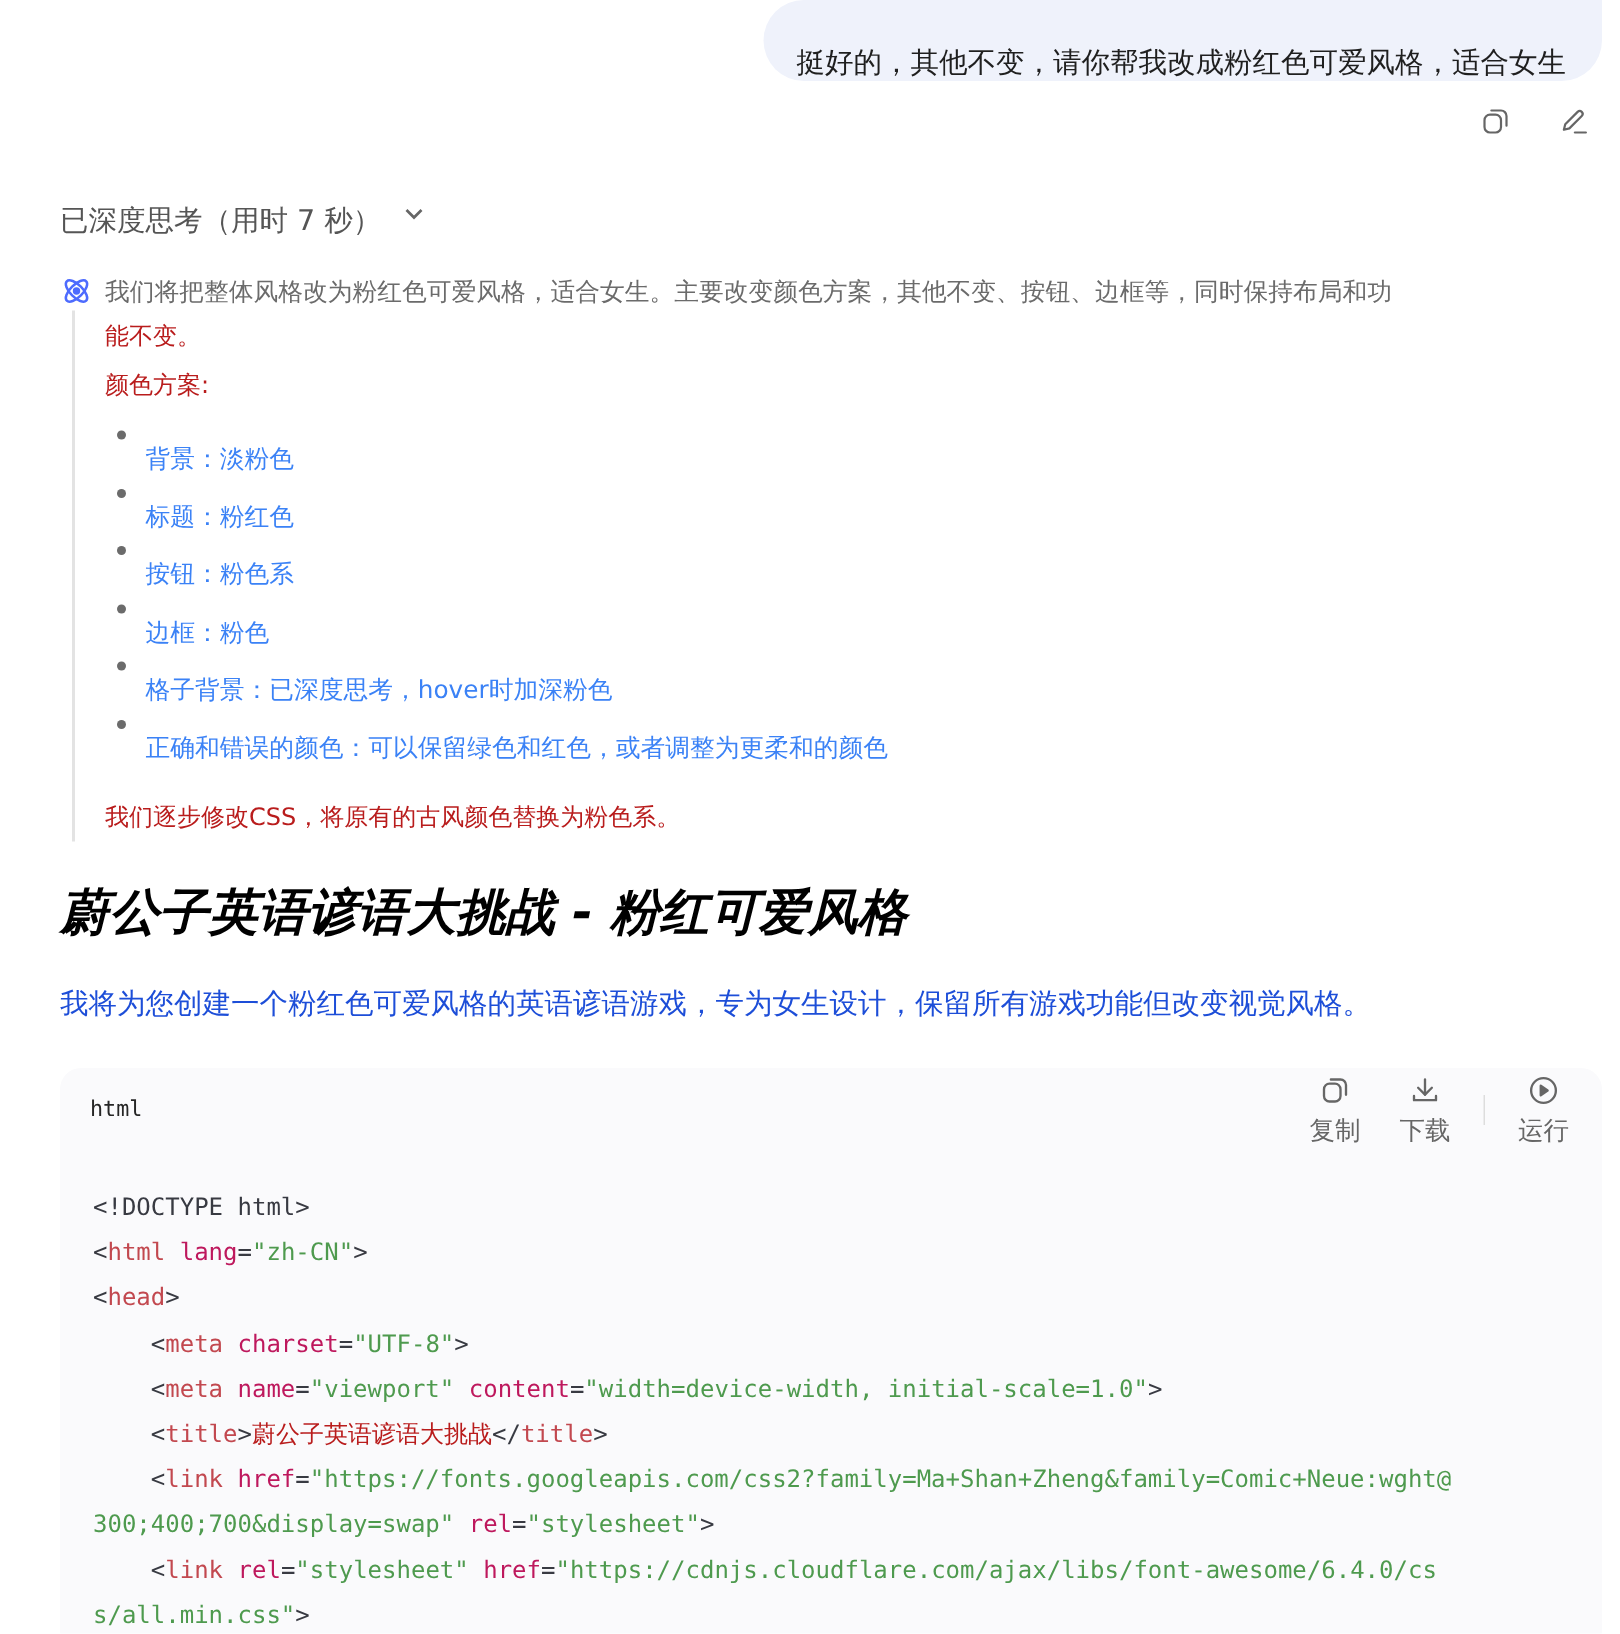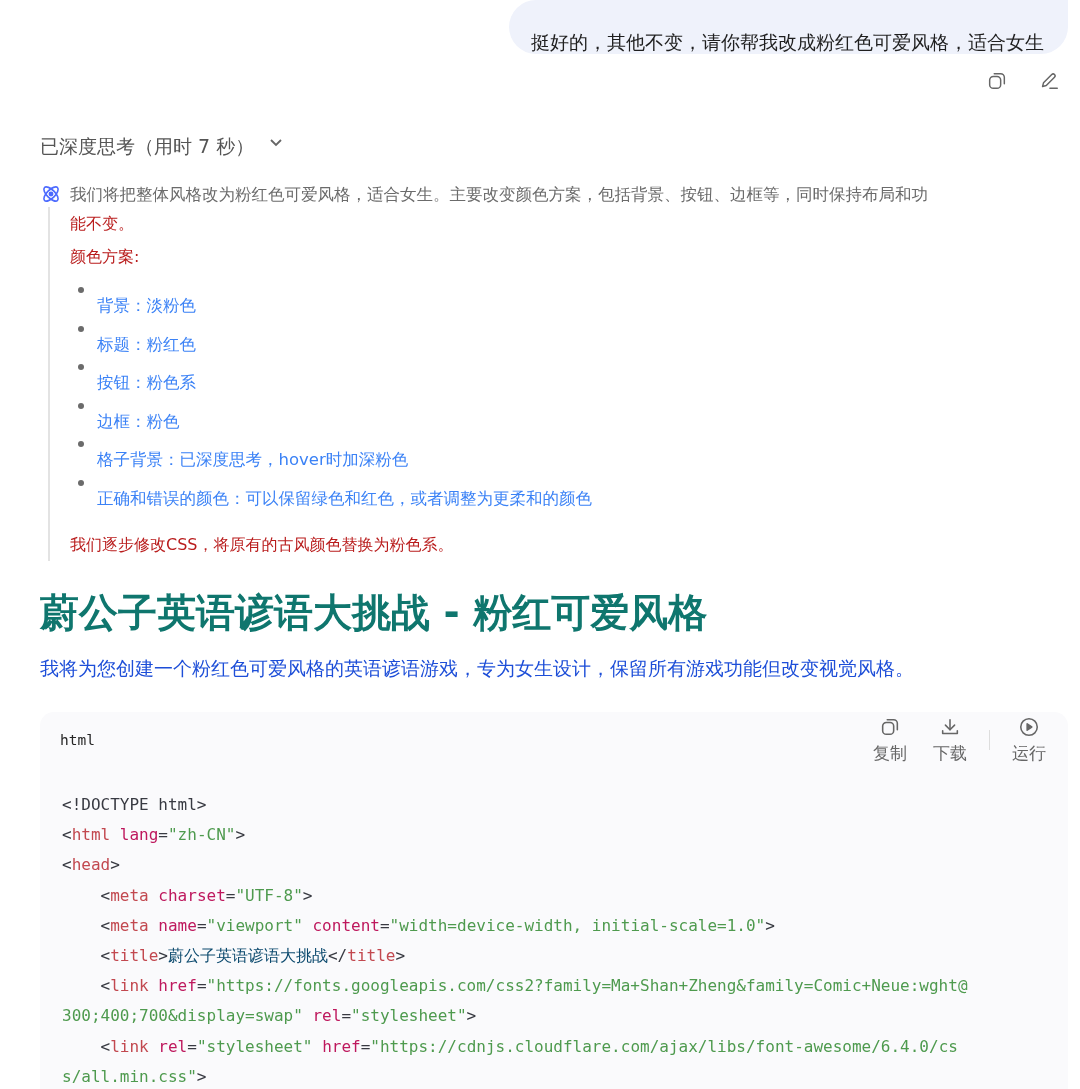--- a/index.html
+++ b/index.html
@@ -28,39 +28,39 @@
   .think-first .brain { width: 22px; height: 22px; margin-top: 3px; margin-right: 8px; flex: none; }
   .think-first .brain svg { width: 22px; height: 22px; }
   .think-text { font-size: 16.5px; color: #6b6b6b; line-height: 30px; }
   .think-quote { border-left: 2px solid #e3e3e3; margin-left: 8px; padding-left: 20px; margin-top: -3px; }
   .think-quote .line { font-size: 16px; color: #b91c1c; line-height: 33px; }
   .think-list { list-style: none; margin: 14px 0 10px 0; }
   .think-list li { font-size: 16.5px; color: #3b82f6; line-height: 38.5px; display: flex; align-items: flex-start; }
   .think-list li .dot { width: 6px; height: 6px; border-radius: 50%; background: #6b6b6b; margin: 0 13px 0 8px; flex: none; }
 
   
-  .answer-title { position: absolute; top: 586px; left: 40px; font-size: 39px; font-weight: bold; color: #0f766e; }
+  .answer-title { position: absolute; top: 586px; left: 40px; font-size: 33px; font-weight: bold; color: #000000; font-style: italic; }
   .answer-intro { position: absolute; top: 656px; left: 40px; font-size: 19px; color: #1d4ed8; }
 
   
   .code-block { position: absolute; top: 712px; left: 40px; width: 1028px; height: 390px; background: #fafafc; border-radius: 14px; }
   .code-header { height: 56px; display: flex; align-items: center; padding: 0 22px 0 20px; justify-content: space-between; }
   .code-lang { font-family: "DejaVu Sans Mono", "Liberation Mono", monospace; font-size: 14.5px; color: #262626; }
   .code-actions { display: flex; align-items: center; gap: 0; }
   .code-action { display: flex; align-items: center; gap: 4px; font-size: 17px; color: #666; cursor: pointer; flex-direction: column; }
   .code-action svg { width: 22px; height: 22px; stroke: #666; fill: none; stroke-width: 1.7; stroke-linecap: round; stroke-linejoin: round; }
   .code-sep { width: 1px; height: 20px; background: #ddd; margin: 0 22px; }
   .gap-copy-dl { width: 26px; }
 
   .code-body { padding: 22px 20px 0 22px; font-family: "DejaVu Sans Mono", "Liberation Mono", monospace; font-size: 16px; line-height: 30.2px; color: #383a42; white-space: pre; }
   .c-tag { color: #c2484f; }
   .c-attr { color: #be185d; }
   .c-str { color: #4e9a4e; }
   .c-pun { color: #383a42; }
-  .c-txt { color: #0c4a6e; }
+  .c-txt { color: #b91c1c; }
 </style>
 </head>
 <body>
 
 <div class="user-row">
   <div class="user-bubble">挺好的，其他不变，请你帮我改成粉红色可爱风格，适合女生</div>
 </div>
 <div class="user-actions">
   <div class="icon-btn">
     <svg viewBox="0 0 24 24">
@@ -85,21 +85,21 @@
 
 <div class="think-body">
   <div class="think-first">
     <span class="brain">
       <svg viewBox="0 0 24 24" fill="none" stroke="#4d6bfe" stroke-width="1.8">
         <ellipse cx="12" cy="12" rx="10" ry="4.5" transform="rotate(45 12 12)"></ellipse>
         <ellipse cx="12" cy="12" rx="10" ry="4.5" transform="rotate(-45 12 12)"></ellipse>
         <circle cx="12" cy="12" r="1.8" fill="#4d6bfe"></circle>
       </svg>
     </span>
-    <span class="think-text">我们将把整体风格改为粉红色可爱风格，适合女生。主要改变颜色方案，包括背景、按钮、边框等，同时保持布局和功</span>
+    <span class="think-text">我们将把整体风格改为粉红色可爱风格，适合女生。主要改变颜色方案，其他不变、按钮、边框等，同时保持布局和功</span>
   </div>
   <div class="think-quote">
     <div class="line">能不变。</div>
     <div class="line">颜色方案:</div>
     <ul class="think-list">
       <li>
           <span class="dot"></span>
           <span>背景：淡粉色</span>
         </li>
       <li>

